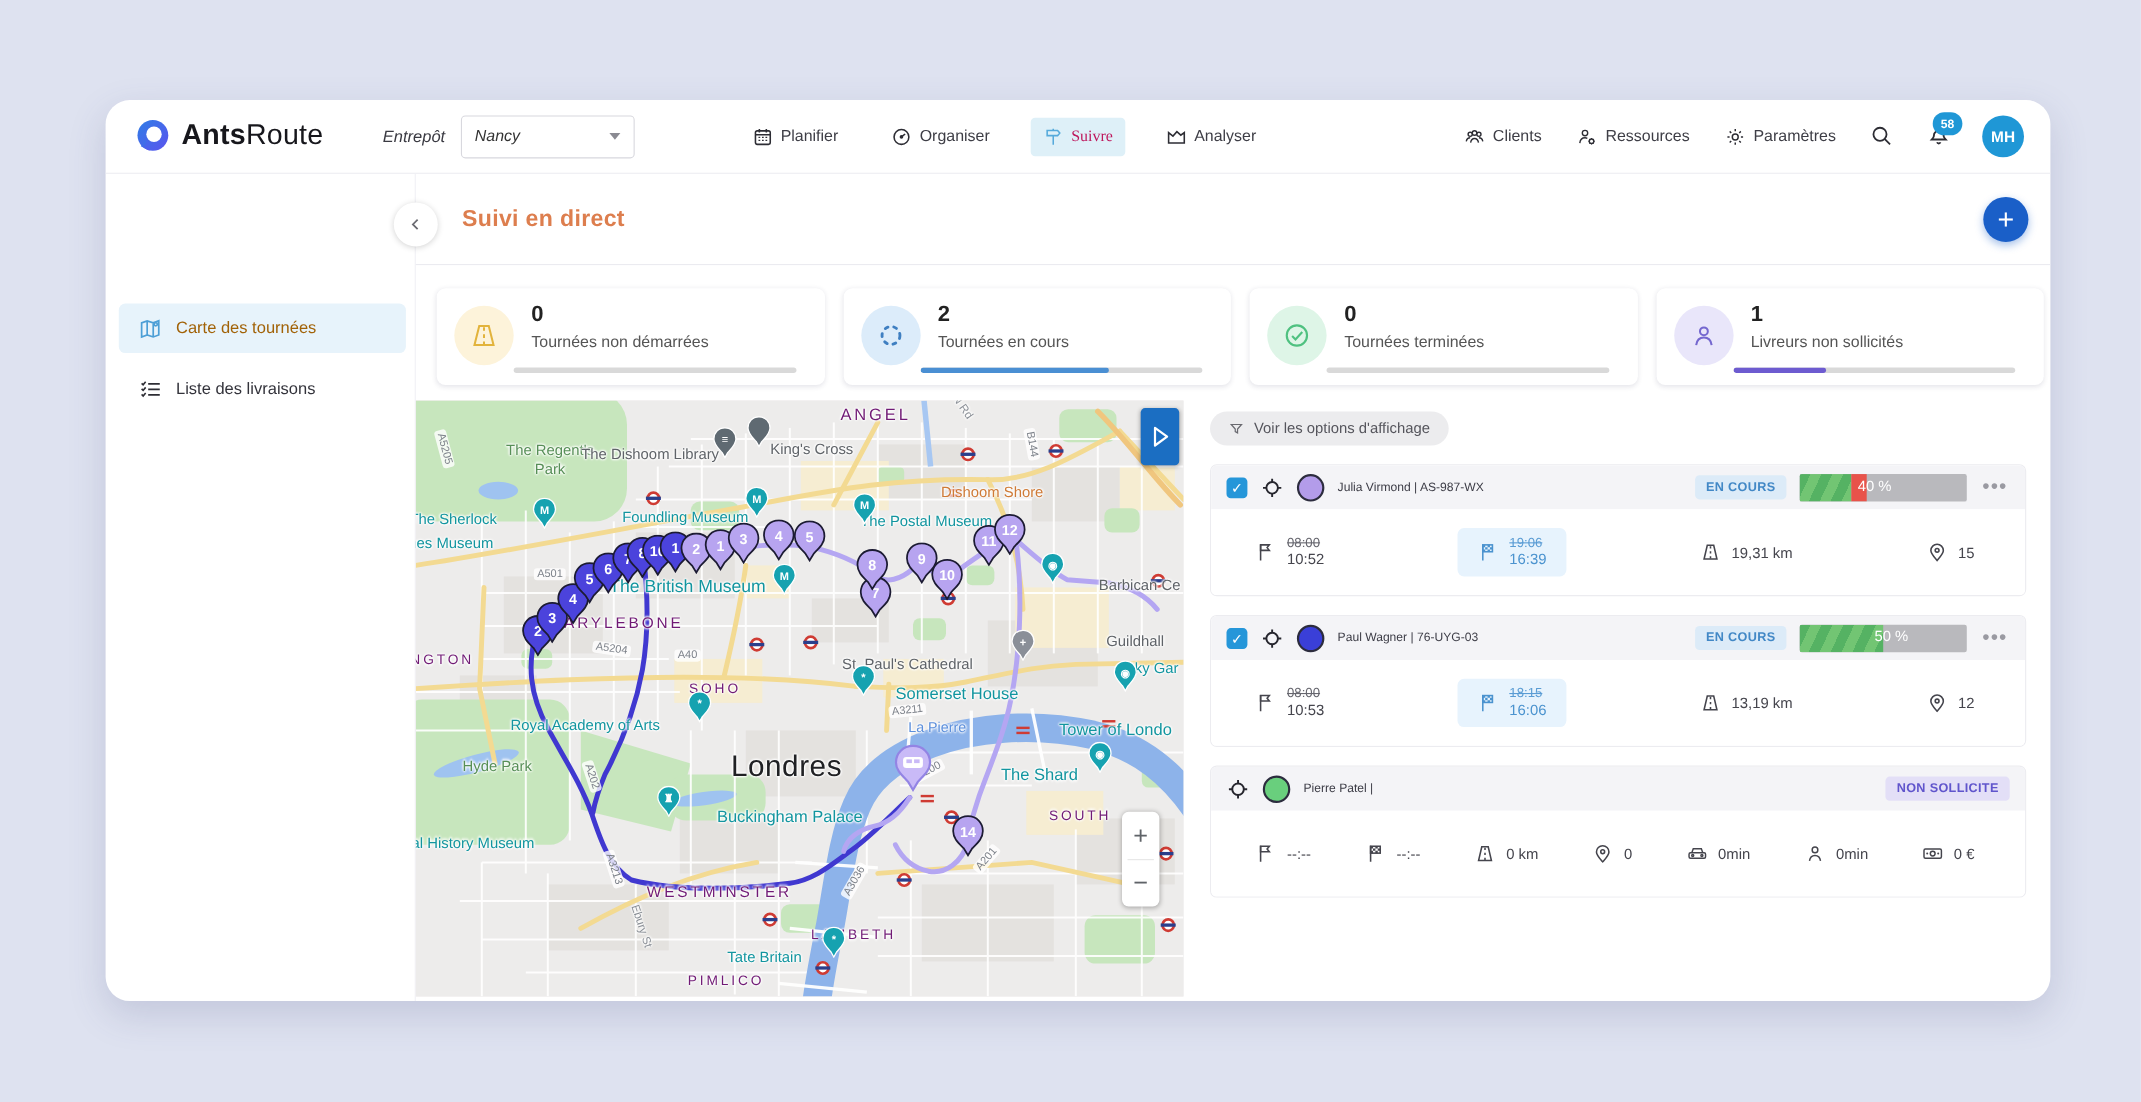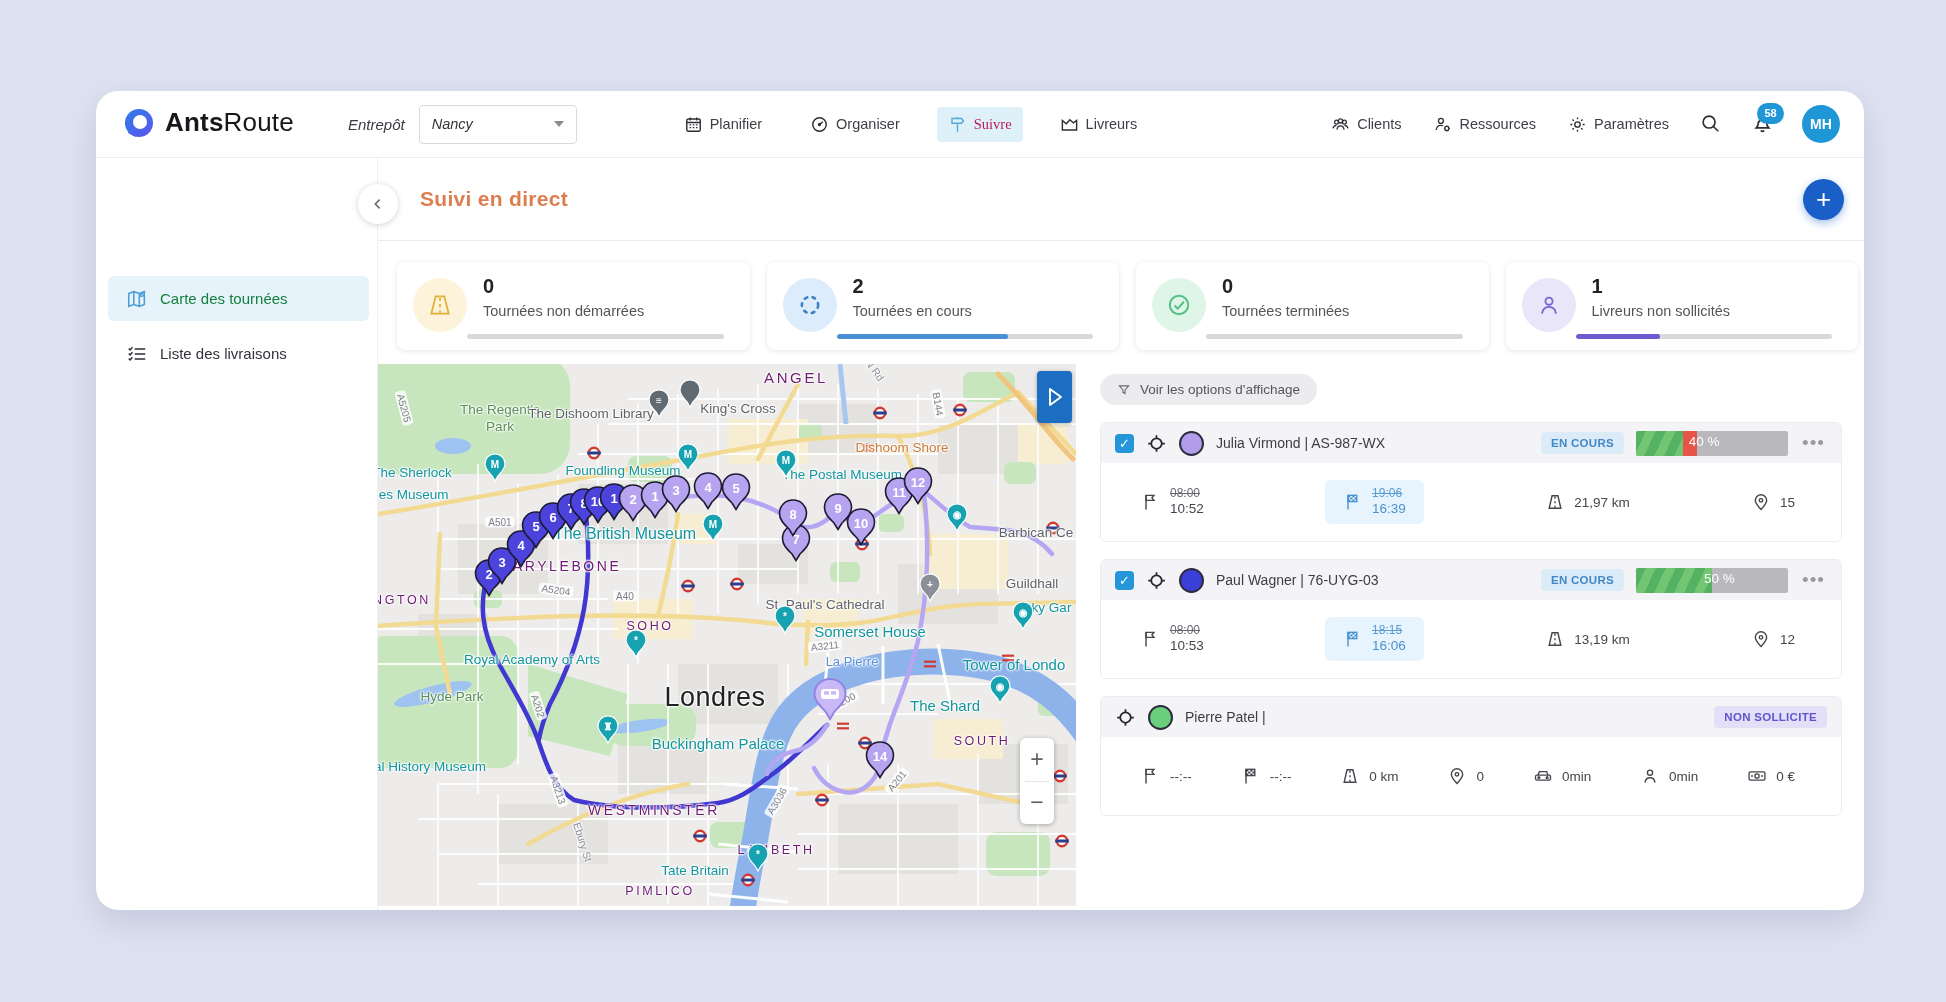--- a/index.html
+++ b/index.html
@@ -29,21 +29,21 @@
   .badge{position:absolute;top:-8px;right:-10px;background:#1f97d6;color:#fff;font-size:11px;font-weight:bold;
     min-width:21px;height:21px;border-radius:11px;display:flex;align-items:center;justify-content:center;padding:0 3px;}
   .avatar{width:38px;height:38px;border-radius:50%;background:#1f97d6;color:#fff;font-weight:bold;font-size:14px;
     display:flex;align-items:center;justify-content:center;cursor:pointer;}
   
   .app-body{display:flex;height:752px;}
   .sidebar{width:282px;border-right:1px solid #f0f0f5;padding-top:118px;box-sizing:border-box;flex-shrink:0;}
   .side-item{display:flex;align-items:center;gap:12px;height:45px;margin:0 8px 10px 12px;padding-left:18px;
     font-size:15px;color:#33333b;border-radius:6px;cursor:pointer;}
   .side-item svg{width:22px;height:22px;color:#2d2d34;}
-  .side-item.active{background:#e7f3fb;color:#15803d;}
+  .side-item.active{background:#e7f3fb;color:#a16207;}
   .side-item.active svg{color:#4d9fd6;}
   .content{flex:1;position:relative;display:flex;flex-direction:column;min-width:0;}
   .title-row{height:82px;border-bottom:1px solid #ebebf0;display:flex;align-items:center;padding:0 20px 0 42px;position:relative;}
   .back-circle{position:absolute;left:-20px;top:26px;width:40px;height:40px;border-radius:50%;background:#fff;
     box-shadow:0 1px 6px rgba(0,0,0,.18);display:flex;align-items:center;justify-content:center;cursor:pointer;z-index:5;}
   .back-circle svg{width:16px;height:16px;color:#6b6b72;}
   .page-title{font-size:21px;color:#dd7e4e;font-weight:600;letter-spacing:.3px;}
   .plus-btn{margin-left:auto;width:41px;height:41px;border-radius:50%;background:#1a5fc8;color:#fff;display:flex;
     align-items:center;justify-content:center;font-size:26px;font-weight:300;box-shadow:0 3px 8px rgba(26,95,200,.4);cursor:pointer;}
   
@@ -85,21 +85,21 @@
   .filter-chip{display:inline-flex;align-items:center;gap:9px;background:#ececee;border-radius:16px;padding:8px 17px;
     font-size:13.5px;color:#55555c;cursor:pointer;}
   .filter-chip svg{width:14px;height:14px;color:#6a6a70;}
   .drv-card{border:1px solid #ececf0;border-radius:6px;margin-top:17px;overflow:hidden;}
   .drv-head{height:40px;background:#f4f4f7;display:flex;align-items:center;padding:0 14px;gap:12px;}
   .cbx{width:19px;height:19px;border-radius:4px;background:#2596d9;color:#fff;font-size:13px;display:flex;
     align-items:center;justify-content:center;cursor:pointer;flex-shrink:0;}
   .locate{width:21px;height:21px;color:#26262e;cursor:pointer;flex-shrink:0;}
   .locate svg{width:21px;height:21px;}
   .drv-avatar{width:25px;height:25px;border-radius:50%;border:2px solid #2c2c3e;box-sizing:border-box;flex-shrink:0;}
-  .drv-name{font-size:14px;color:#3c3c46;white-space:nowrap;overflow:hidden;}
+  .drv-name{font-size:11px;color:#3c3c46;white-space:nowrap;overflow:hidden;}
   .drv-spacer{flex:1;}
   .drv-badge{font-size:11.5px;font-weight:bold;padding:5px 10px;border-radius:4px;letter-spacing:.3px;white-space:nowrap;}
   .b-encours{background:#dcebf8;color:#4288c6;}
   .b-nonsollicite{background:#e3dff7;color:#6055cc;}
   .drv-prog{width:152px;height:25px;background:#b9b9bd;border-radius:2px;position:relative;overflow:hidden;flex-shrink:0;}
   .dp-green{position:absolute;left:0;top:0;bottom:0;background:repeating-linear-gradient(115deg,#55b263 0 9px,#72c573 9px 18px);}
   .dp-red{position:absolute;top:0;bottom:0;background:#e8534a;}
   .dp-label{position:absolute;top:3px;color:#fff;font-size:13.5px;}
   .drv-menu{color:#9a9aa2;font-size:19px;letter-spacing:1px;cursor:pointer;padding:0 2px;flex-shrink:0;}
   .drv-detail{min-height:62px;display:flex;align-items:center;justify-content:space-between;padding:8px 46px 8px 40px;background:#fff;}
@@ -171,21 +171,21 @@
               </svg>
             </span>
             <span>Suivre</span>
           </div>
           <div class="nav-item ">
        <span style="display:flex">
               <svg viewBox="0 0 24 24" fill="none" stroke="currentColor" stroke-width="1.8">
                 <path d="M3 19V7l5 4 4.5-5 4.5 4 4-3v12z"></path>
               </svg>
             </span>
-            <span>Livreurs</span>
+            <span>Analyser</span>
           </div>
         </div>
     <div class="nav-right">
       <div id="nav-right-items" style="display:flex;align-items:center;gap:28px;">
             <div class="nav-item">
        <span style="display:flex">
                 <svg viewBox="0 0 24 24" fill="none" stroke="currentColor" stroke-width="1.6">
                   <circle cx="7" cy="9" r="2.4"></circle>
                   <circle cx="17" cy="9" r="2.4"></circle>
                   <circle cx="12" cy="7.5" r="2.6"></circle>
@@ -823,21 +823,21 @@
                         <span class="bot">16:39</span>
                       </span>
                     </div>
                     <div class="dstat">
       <span style="display:flex">
                         <svg viewBox="0 0 24 24" fill="none" stroke="currentColor" stroke-width="1.7">
                           <path d="M8.5 4.5h7l3.5 15h-14z"></path>
                           <path d="M12 5.5v2.5M12 11v2.5M12 16.5V19" stroke-dasharray="2.6 2.6"></path>
                         </svg>
                       </span>
-                      <span class="single">21,97 km</span>
+                      <span class="single">19,31 km</span>
                     </div>
                     <div class="dstat">
       <span style="display:flex">
                         <svg viewBox="0 0 24 24" fill="none" stroke="currentColor" stroke-width="1.7">
                           <path d="M12 21c-4.2-4.8-6.8-7.4-6.8-10.8a6.8 6.8 0 1 1 13.6 0C18.8 13.6 16.2 16.2 12 21z"></path>
                           <circle cx="12" cy="10" r="2.1"></circle>
                         </svg>
                       </span>
                       <span class="single">15</span>
                     </div>

